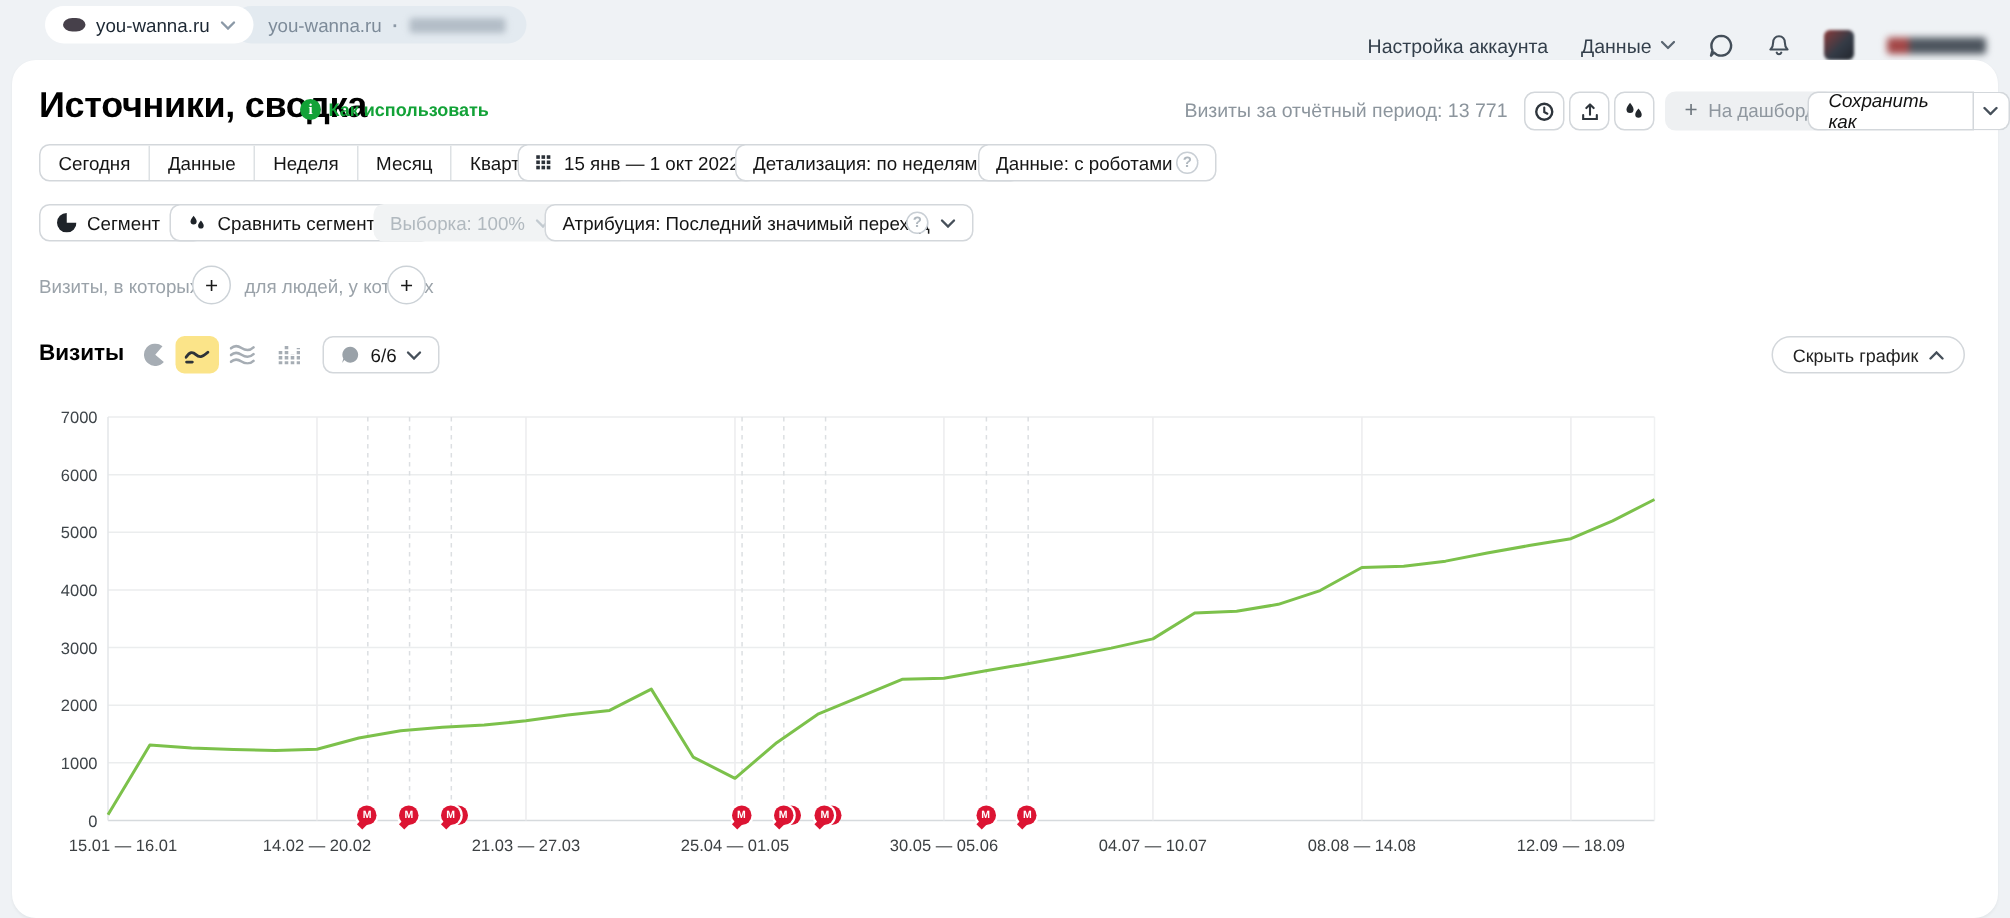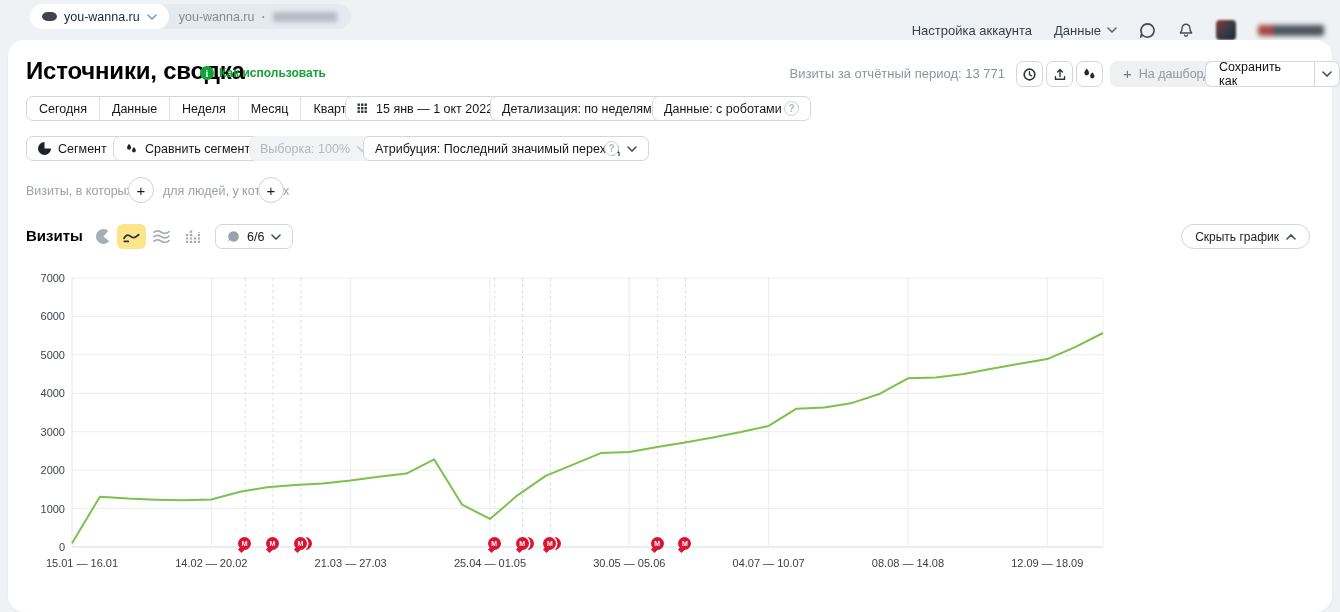--- a/index.html
+++ b/index.html
@@ -33,21 +33,21 @@
   .info-i { width:14px; height:14px; border-radius:50%; background:#12a237; color:#fff; font-size:10px; font-weight:700;
     display:flex; align-items:center; justify-content:center; font-family:"Liberation Serif",serif; }
   .howto-label { font-size:12px; font-weight:700; color:#12a237; }
   .visits-period { position:absolute; right:335px; top:66px; font-size:13px; color:#8c959d; }
   .icon-btn { position:absolute; top:61px; width:27px; height:26px; border:1px solid #d3d7db; border-radius:7px;
     background:#fff; display:flex; align-items:center; justify-content:center; cursor:pointer; }
   .dash-btn { position:absolute; left:1110px; top:61px; height:26px; border-radius:7px; background:#eef0f2;
     display:flex; align-items:center; gap:7px; padding:0 13px; cursor:pointer; }
   .dash-plus { color:#6e767e; font-size:15px; line-height:1; margin-top:-1px;}
   .dash-label { font-size:12.5px; color:#8f979f; }
-  .save-group { position:absolute; left:1205px; top:61px; display:flex; }
+  .save-group { position:absolute; left:1205px; top:61px; display:flex;font-style:italic; }
   .save-main { height:26px; border:1px solid #d3d7db; border-radius:7px 0 0 7px; background:#fff; padding:0 13px;
     font-size:12.5px; font-weight:500; color:#111; display:flex; align-items:center; cursor:pointer;}
   .save-caret { height:26px; width:26px; border:1px solid #d3d7db; border-left:none; border-radius:0 7px 7px 0;
     background:#fff; display:flex; align-items:center; justify-content:center; cursor:pointer;}
 
   
   .btn { height:25px; border:1px solid #d3d7db; border-radius:7px; background:#fff; display:flex; align-items:center;
     gap:7px; padding:0 11px; font-size:12.5px; color:#151515; cursor:pointer; white-space:nowrap; }
   .seg-wrap { position:absolute; left:26px; top:96px; display:flex; border:1px solid #d3d7db; border-radius:7px; overflow:hidden; background:#fff; height:25px;}
   .seg-btn { padding:0 12px; font-size:12.5px; color:#151515; display:flex; align-items:center; cursor:pointer; border-left:1px solid #dde1e4; }

